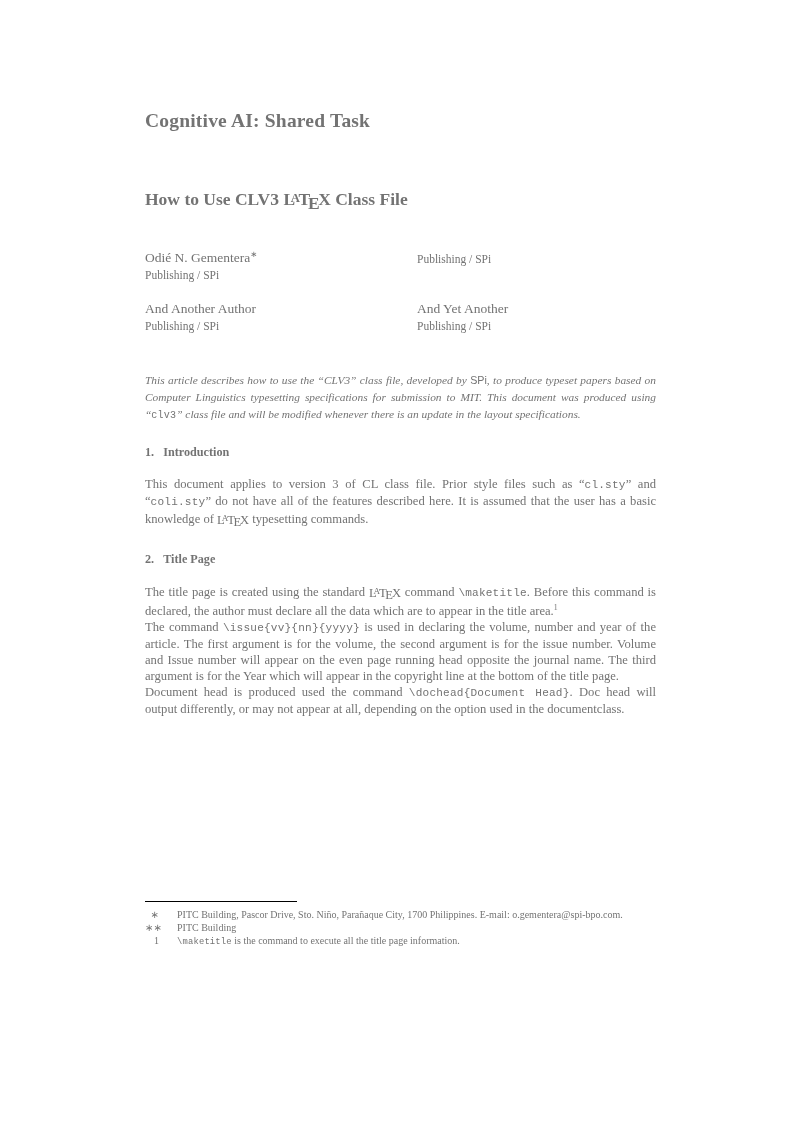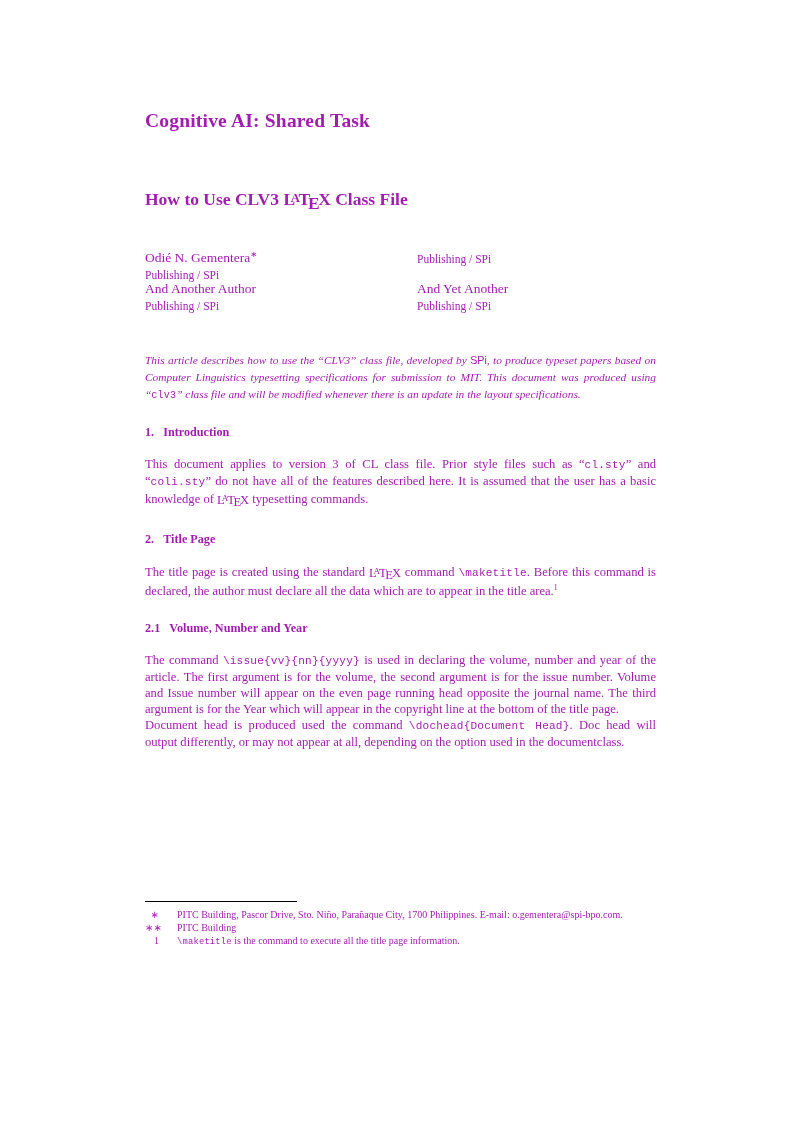--- a/index.html
+++ b/index.html
@@ -5,21 +5,21 @@
   html, body {
     margin: 0;
     padding: 0;
     background: #ffffff;
   }
   .page {
     position: relative;
     width: 794px;
     height: 1123px;
     background: #ffffff;
-    color: #a21caf;
+    color: #737373;
     font-family: "Liberation Serif", serif;
     overflow: hidden;
   }
   .content {
     position: absolute;
     left: 145px;
     top: 0;
     width: 511px;
   }
   .paper-title {
@@ -30,20 +30,21 @@
   }
   .doc-title {
     margin: 57px 0 0 0;
     font-size: 17.5px;
     font-weight: 700;
   }
   .authors-grid {
     margin-top: 36px;
     display: grid;
     grid-template-columns: 272px 1fr;
+    row-gap: 20px;
   }
   .author-name {
     font-size: 13.5px;
   }
   .author-name sup {
     font-size: 8.5px;
     line-height: 0;
   }
   .author-aff {
     font-size: 11.5px;
@@ -158,21 +159,20 @@
     </div>
 
     <div class="abstract"><span>This article describes how to use the “CLV3” class file, developed by </span><span class="sans">SPi</span><span>, to produce typeset papers based on Computer Linguistics typesetting specifications for submission to MIT. This document was produced using “</span><span class="mono">clv3</span><span>” class file and will be modified whenever there is an update in the layout specifications.</span></div>
 
     <h3 class="sec"><span class="sec-num">1.</span><span>Introduction</span></h3>
     <p class="body"><span>This document applies to version 3 of CL class file. Prior style files such as “</span><span class="mono">cl.sty</span><span>” and “</span><span class="mono">coli.sty</span><span>” do not have all of the features described here. It is assumed that the user has a basic knowledge of </span><span class="latex"><span>L</span><span class="lA">A</span><span>T</span><span class="lE">E</span><span>X</span></span><span> typesetting commands.</span></p>
 
     <h3 class="sec"><span class="sec-num">2.</span><span>Title Page</span></h3>
     <p class="body"><span>The title page is created using the standard </span><span class="latex"><span>L</span><span class="lA">A</span><span>T</span><span class="lE">E</span><span>X</span></span><span> command </span><span class="mono">\maketitle</span><span>. Before this command is declared, the author must declare all the data which are to appear in the title area.</span><sup>1</sup></p>
 
-    <h3 class="sec"><span class="sec-num">2.1</span><span>Volume, Number and Year</span></h3>
     <p class="body"><span>The command </span><span class="mono">\issue{vv}{nn}{yyyy}</span><span> is used in declaring the volume, number and year of the article. The first argument is for the volume, the second argument is for the issue number. Volume and Issue number will appear on the even page running head opposite the journal name. The third argument is for the Year which will appear in the copyright line at the bottom of the title page.</span></p>
 
     <p class="body"><span>Document head is produced used the command </span><span class="mono">\dochead{Document Head}</span><span>. Doc head will output differently, or may not appear at all, depending on the option used in the documentclass.</span></p>
 
   </div>
 
   <div class="footnotes">
     <div class="fn-rule"></div>
     <div class="fn-row">
       <div class="fn-marker">∗</div>

